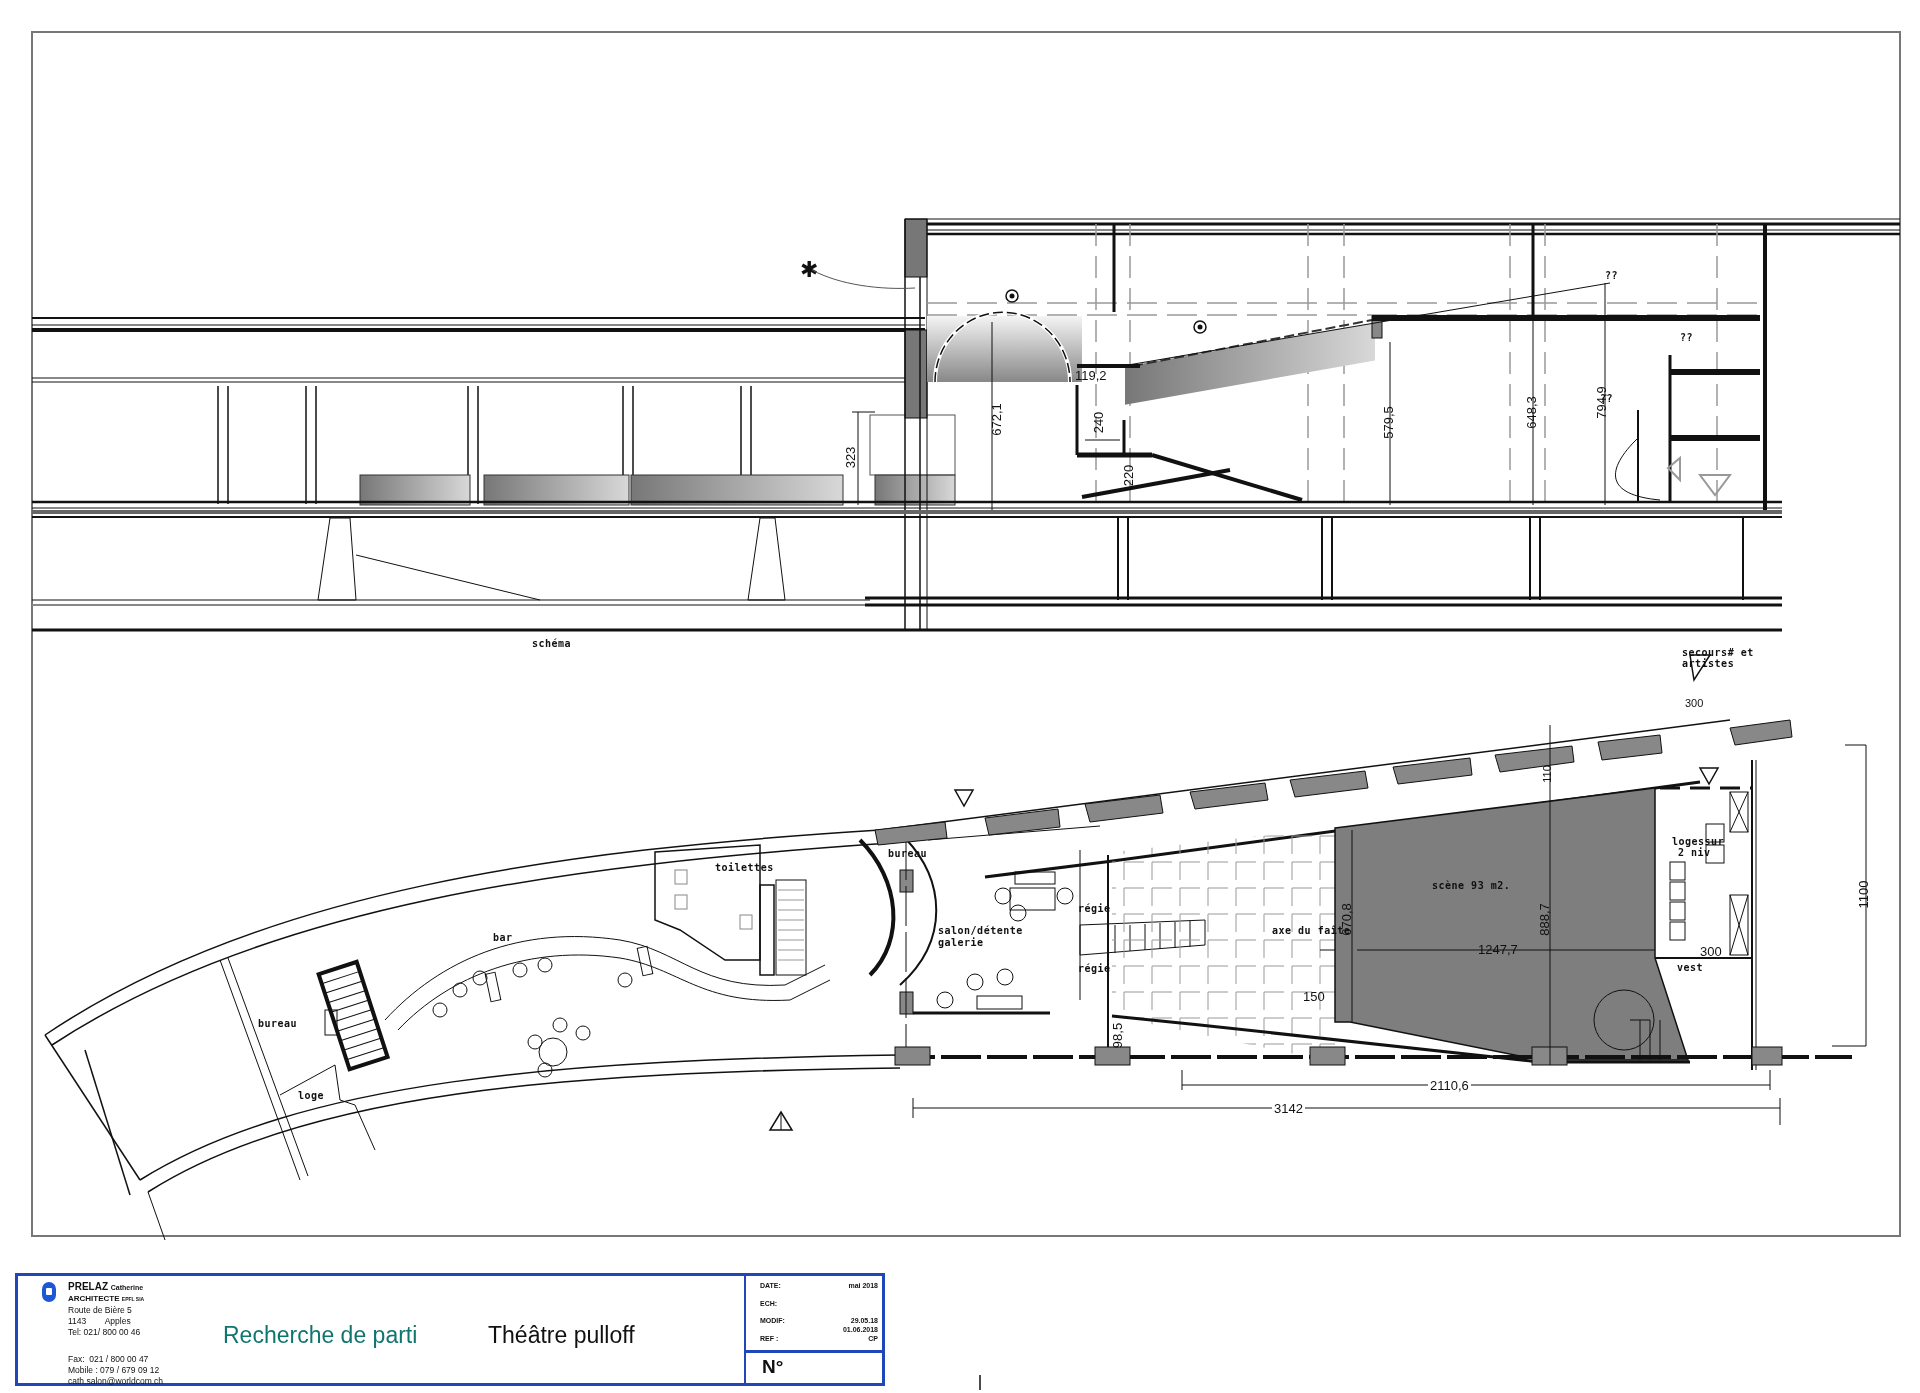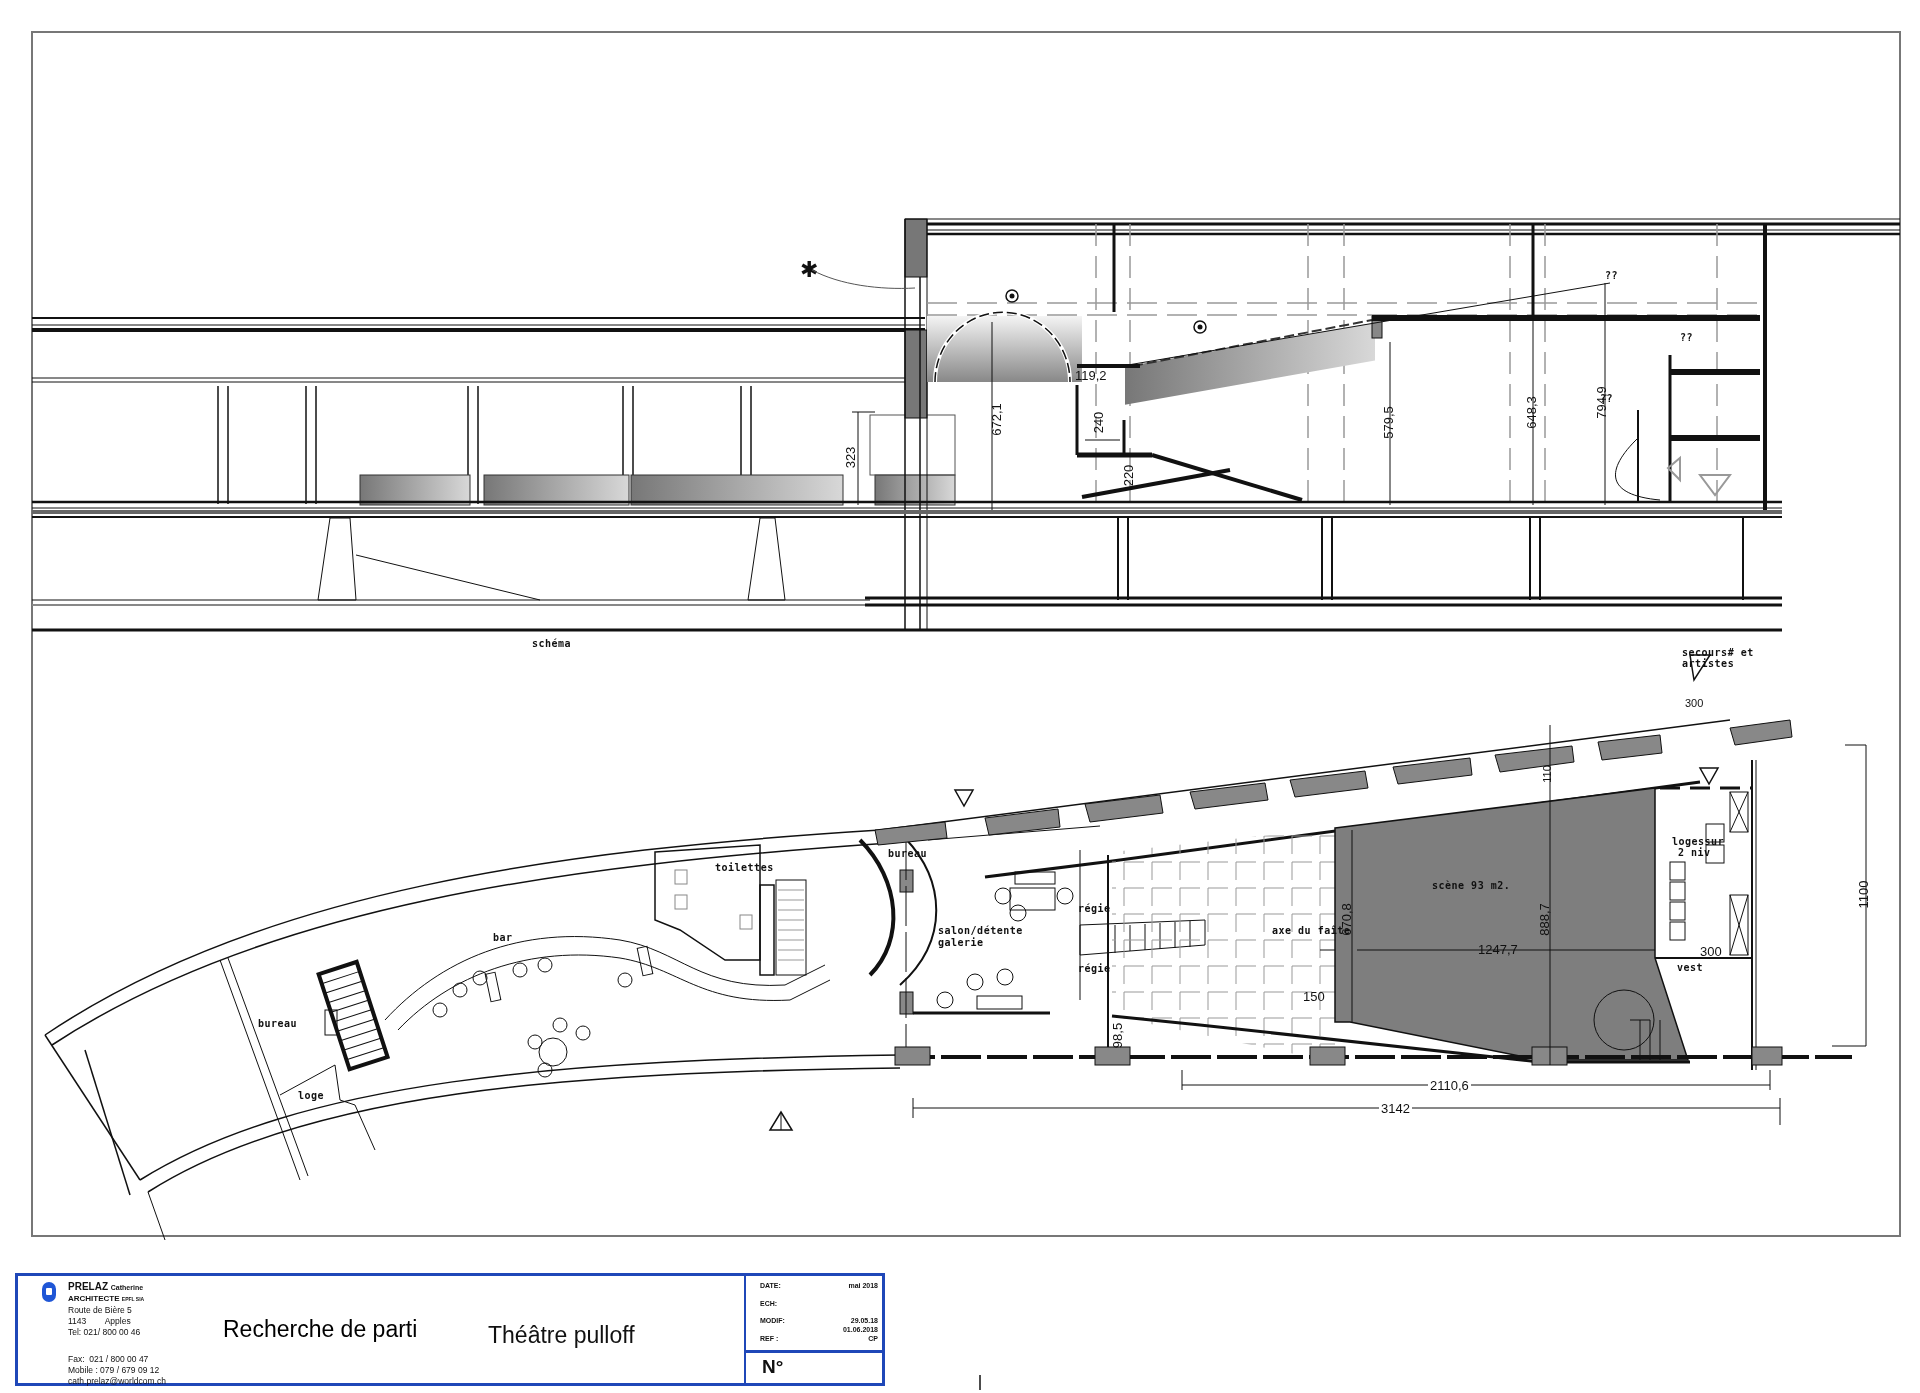--- a/index.html
+++ b/index.html
@@ -14,21 +14,21 @@
   #tb-meta{position:absolute;left:0;top:0;right:0;height:74px;border-bottom:3px solid #1f47b8;}
   .meta-row{position:absolute;left:14px;right:4px;font-size:7px;font-weight:bold;color:#111;}
   .meta-row .k{position:absolute;left:0;}
   .meta-row .v{position:absolute;right:0;text-align:right;}
   #tb-logo{position:absolute;left:24px;top:6px;width:14px;height:20px;border-radius:7px;background:#1f56d6;}
   #tb-logo::after{content:"";position:absolute;left:4px;top:6px;width:6px;height:7px;background:#fff;border-radius:1px;}
   #tb-addr{position:absolute;left:50px;top:5px;font-size:8.5px;line-height:11px;color:#111;}
   #tb-addr .firm{font-weight:bold;font-size:10px;}
   #tb-addr .firm small{font-size:7px;}
   #tb-addr .title2{font-weight:bold;font-size:8px;}
-  #tb-title{position:absolute;left:205px;top:40px;font-size:23px;color:#000000;}
+  #tb-title{position:absolute;left:205px;top:46px;font-size:23px;color:#0f766e;}
   #tb-project{position:absolute;left:470px;top:46px;font-size:23px;color:#111;}
   #tb-no{position:absolute;left:16px;top:80px;font-size:19px;font-weight:bold;color:#111;}
 </style>
 </head>
 <body>
 
 <svg id="drawing" width="1920" height="1393" viewBox="0 0 1920 1393" xmlns="http://www.w3.org/2000/svg">
   <defs>
     <linearGradient id="gfill" x1="0" y1="0" x2="1" y2="0">
       <stop offset="0" stop-color="#777"></stop>
@@ -386,34 +386,34 @@
 <div class="dim" style="left:1303px;top:942px;margin-top:47px;">150</div>
 <div class="dim vert" style="left:1330px;top:912px;">670,8</div>
 <div class="dim" style="left:1478px;top:942px;">1247,7</div>
 <div class="dim vert" style="left:1528px;top:912px;">888,7</div>
 <div class="dim" style="left:1700px;top:944px;">300</div>
 <div class="dim" style="left:1685px;top:697px;font-size:11px;">300</div>
 <div class="dim vert" style="left:1538px;top:768px;font-size:11px;">110</div>
 <div class="dim vert" style="left:1850px;top:887px;">1100</div>
 <div class="dim vert" style="left:1105px;top:1028px;">98,5</div>
 <div class="dim" style="left:1428px;top:1078px;background:#fff;padding:0 2px;">2110,6</div>
-<div class="dim" style="left:1379px;top:1101px;background:#fff;padding:0 2px;">3142</div>
+<div class="dim" style="left:1272px;top:1101px;background:#fff;padding:0 2px;">3142</div>
 
 <div id="titleblock">
   <div id="tb-left">
     <div id="tb-logo"></div>
     <div id="tb-addr">
       <div class="firm"><span>PRELAZ</span> <small>Catherine</small></div>
       <div class="title2"><span>ARCHITECTE</span> <small style="font-size:5px">EPFL SIA</small></div>
       <div>Route de Bière 5</div>
       <div style="white-space:pre;">1143        Apples</div>
       <div>Tel: 021/ 800 00 46</div>
       <div style="white-space:pre;margin-top:16px;">Fax:  021 / 800 00 47</div>
       <div>Mobile  : 079 / 679 09 12</div>
-      <div>cath.prelaz@worldcom.ch</div>
+      <div>cath.salon@worldcom.ch</div>
     </div>
     <div id="tb-title">Recherche de parti</div>
     <div id="tb-project">Théâtre pulloff</div>
   </div>
   <div id="tb-right">
     <div id="tb-meta">
       <div class="meta-row" style="top:6px;">
         <span class="k">DATE:</span>
         <span class="v">mai 2018</span>
       </div>

